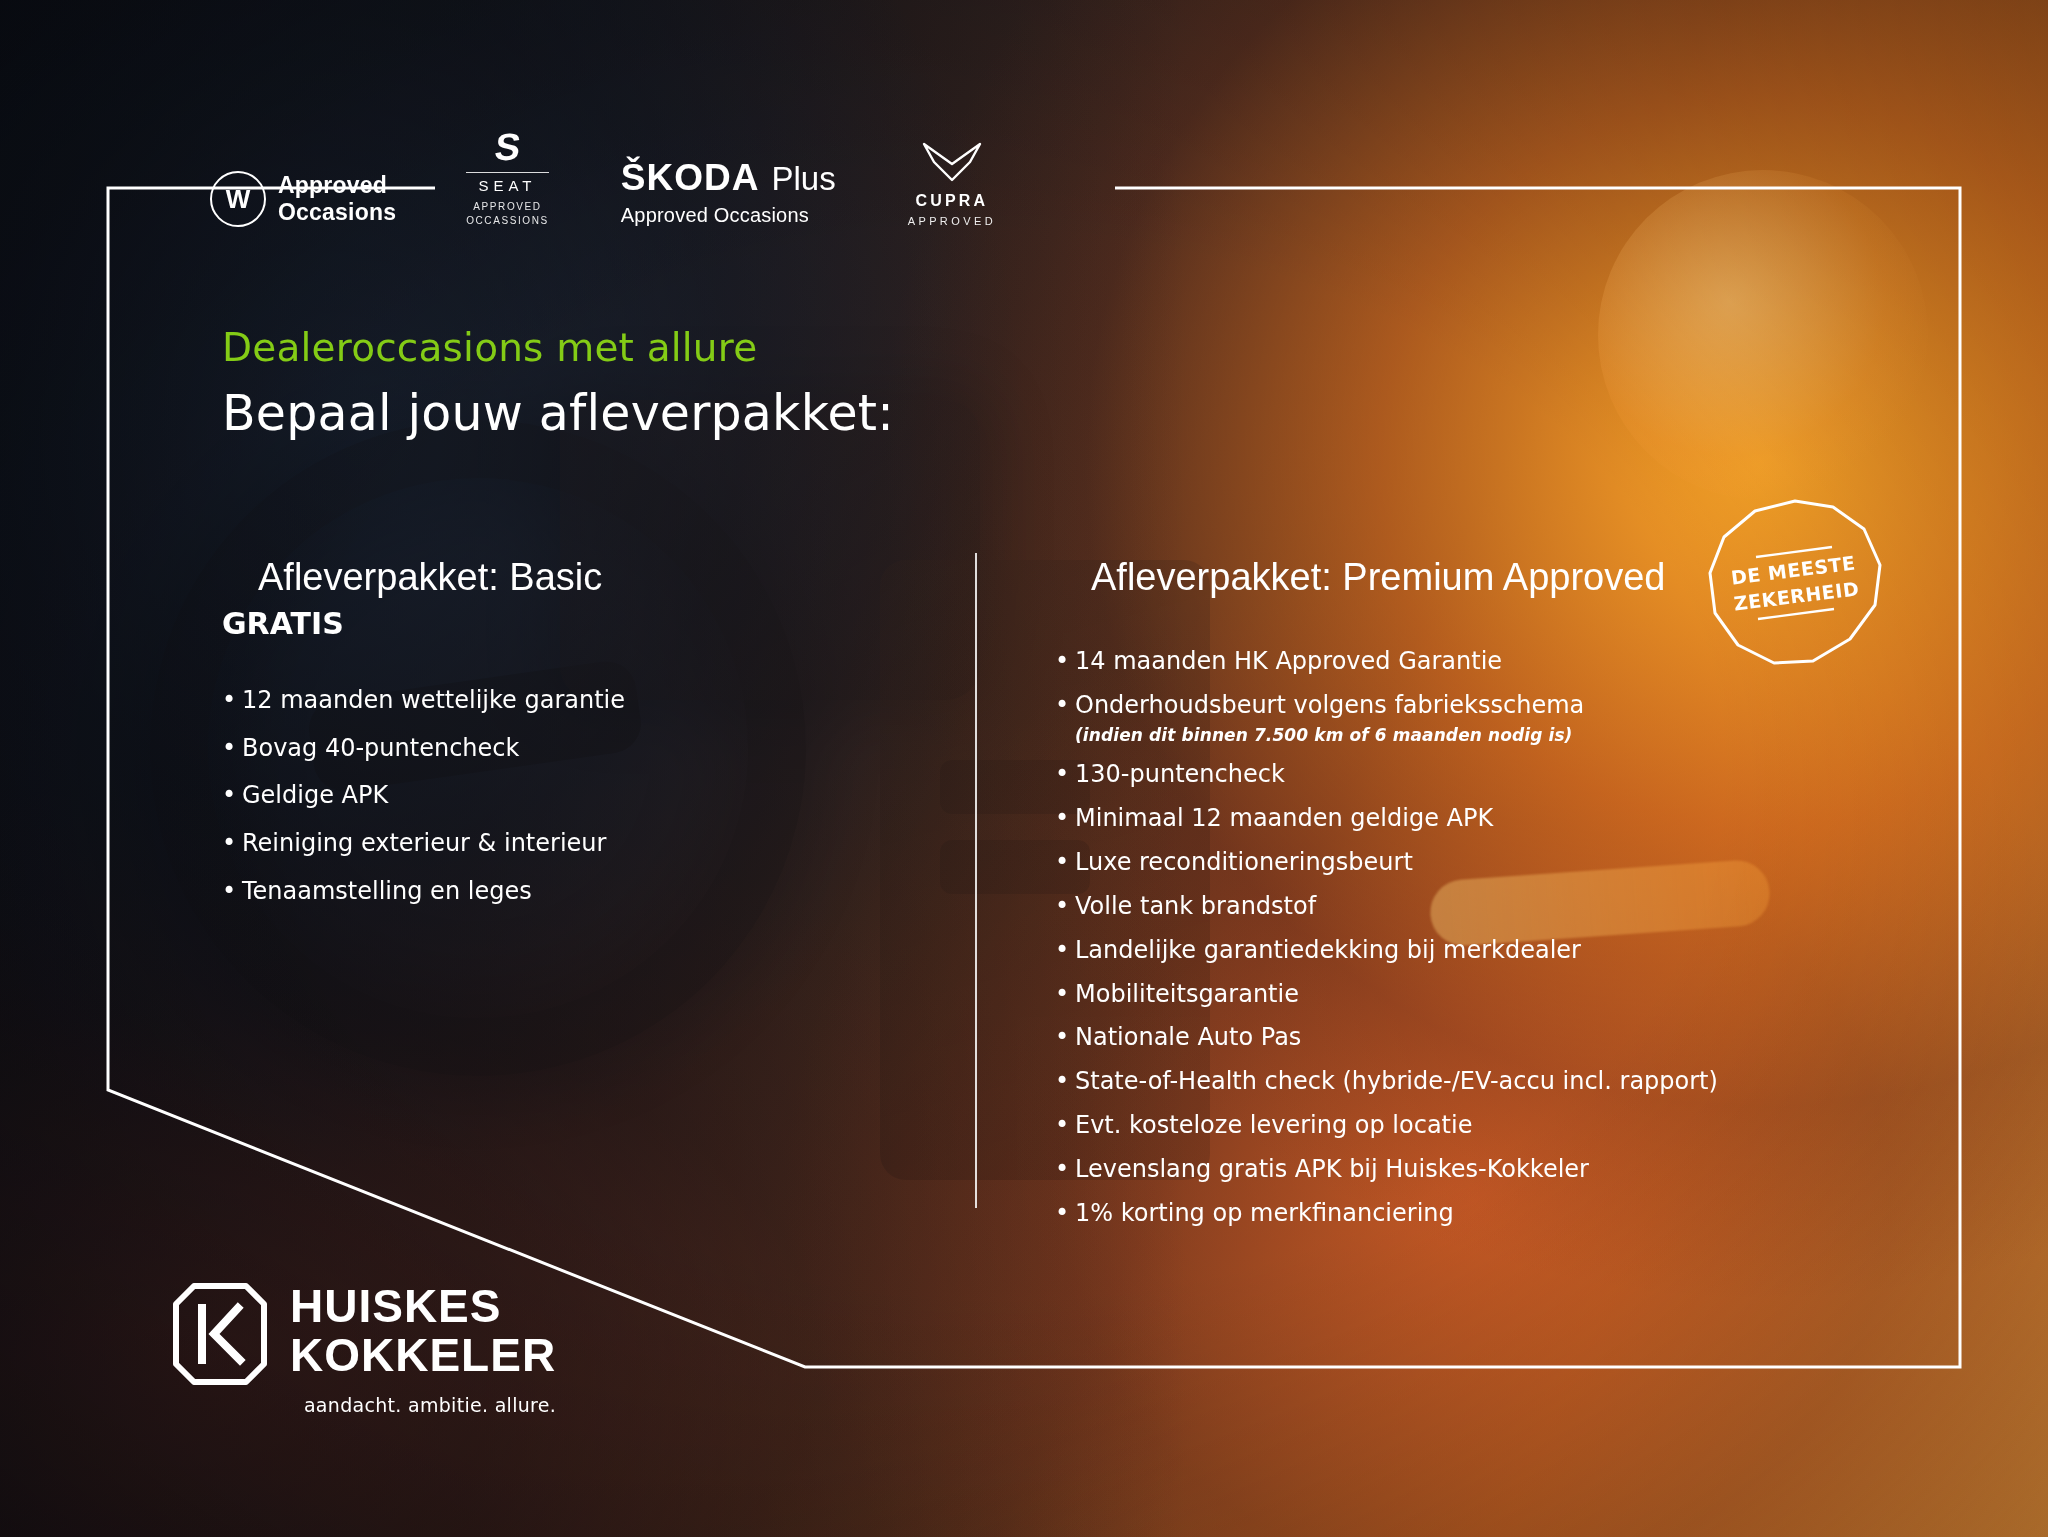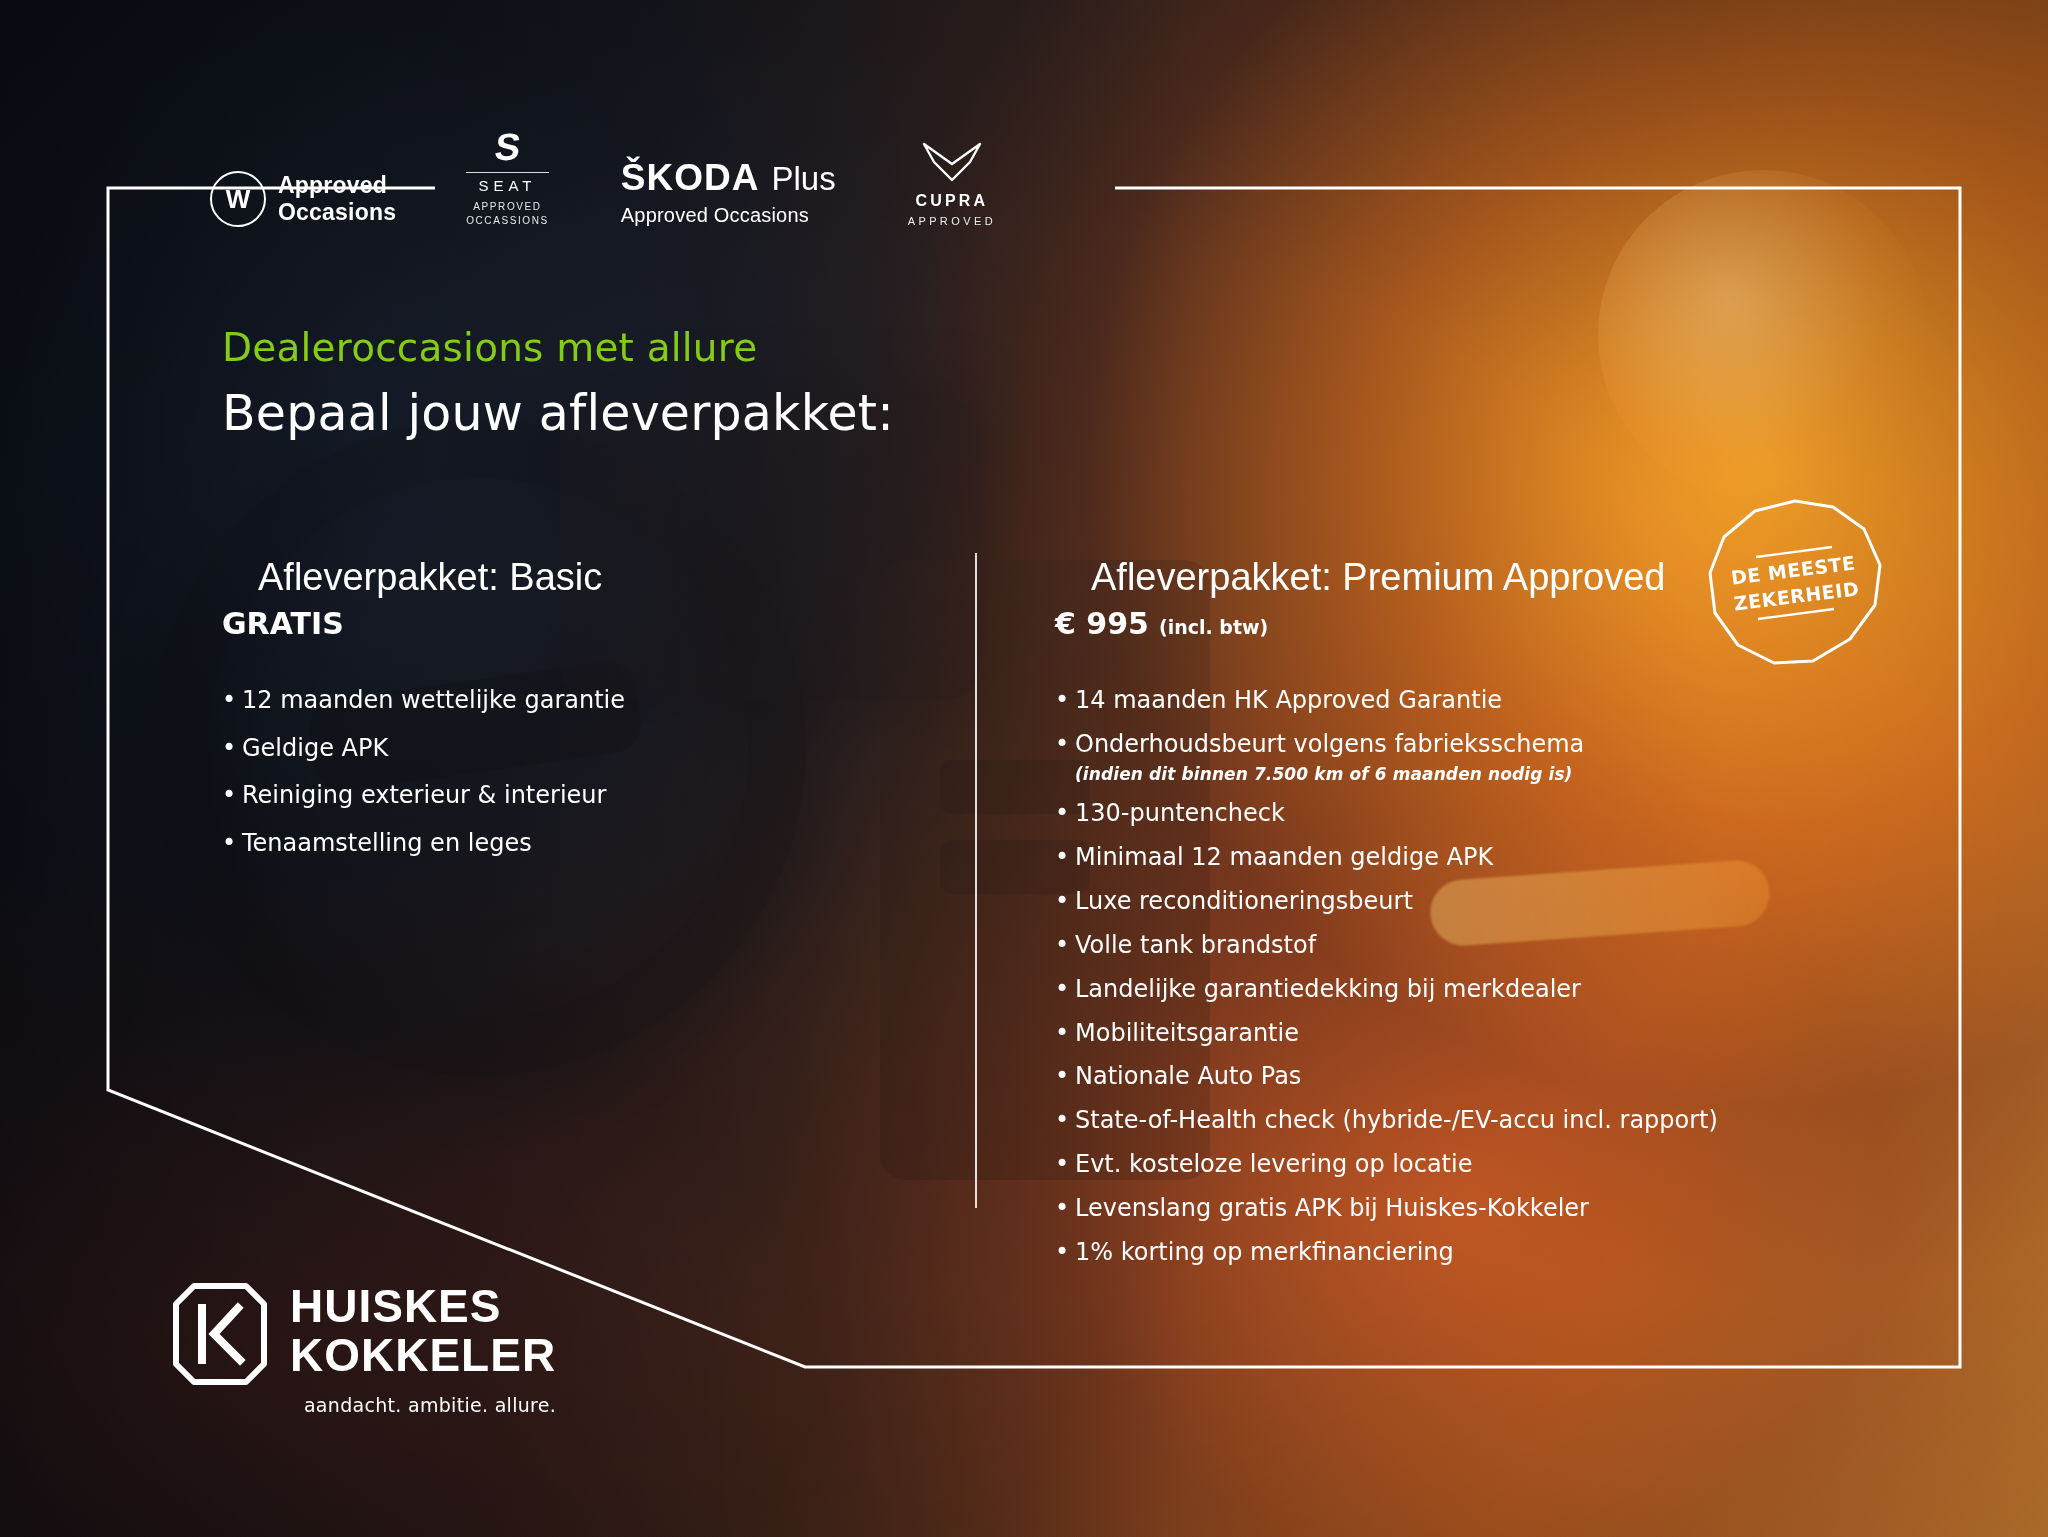--- a/index.html
+++ b/index.html
@@ -444,31 +444,29 @@
   <div class="kicker">Dealeroccasions met allure</div>
   <div class="headline">Bepaal jouw afleverpakket:</div>
 
   <div class="divider"></div>
 
   <div class="col col-basic">
     <div class="col-title">Afleverpakket: Basic</div>
     <div class="col-price">GRATIS</div>
     <ul class="bullets">
       <li><span>12 maanden wettelijke garantie</span></li>
+      <li><span>Bovag 40-puntencheck</span></li>
       <li><span>Geldige APK</span></li>
       <li><span>Reiniging exterieur &amp; interieur</span></li>
       <li><span>Tenaamstelling en leges</span></li>
     </ul>
   </div>
 
   <div class="col col-premium">
     <div class="col-title">Afleverpakket: Premium Approved</div>
-    <div class="col-price">
-      <span>€ 995</span><span class="vat">(incl. btw)</span>
-    </div>
     <ul class="bullets">
       <li><span>14 maanden HK Approved Garantie</span></li>
       <li>
         <span>Onderhoudsbeurt volgens fabrieksschema</span>
         <span class="note">(indien dit binnen 7.500 km of 6 maanden nodig is)</span>
       </li>
       <li><span>130-puntencheck</span></li>
       <li><span>Minimaal 12 maanden geldige APK</span></li>
       <li><span>Luxe reconditioneringsbeurt</span></li>
       <li><span>Volle tank brandstof</span></li>

